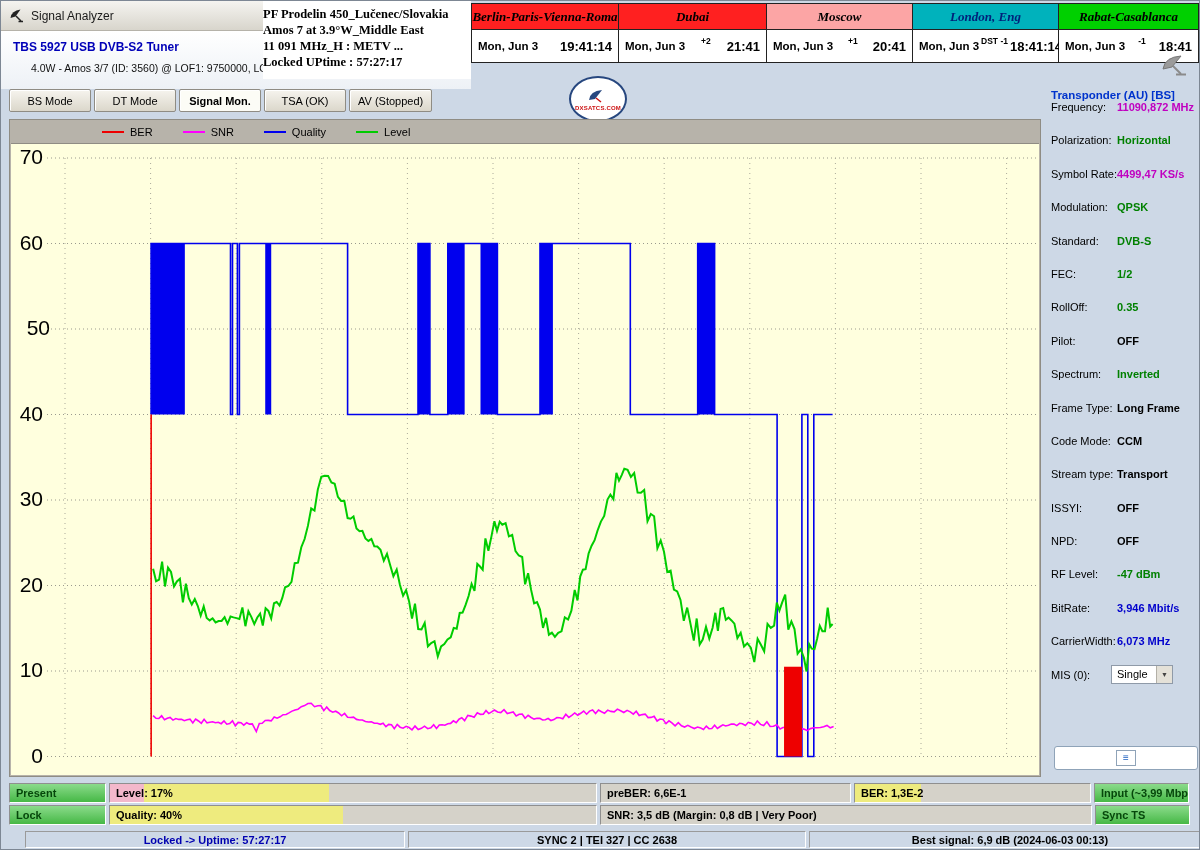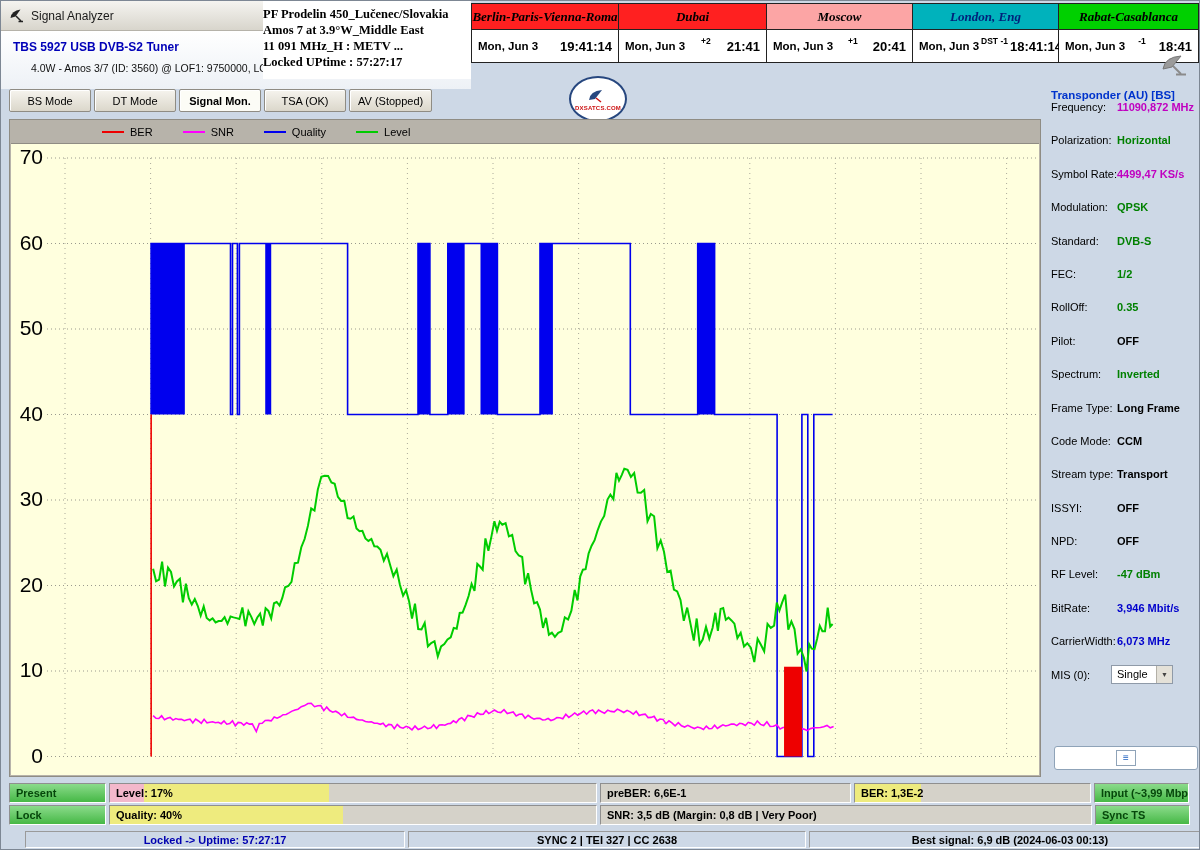--- a/index.html
+++ b/index.html
@@ -176,21 +176,21 @@
         </div>
         <div class="leg">
           <i style="border-top-color: rgb(0, 204, 0);"></i>
           <span>Level</span>
         </div>
       </div>
     <div class="plot">
       <div id="y-axis">
           <span style="top: 1px;">70</span>
           <span style="top: 86.5px;">60</span>
-          <span style="top: 172px;">50</span>
+          <span style="top: 172px; margin-left: 7px;">50</span>
           <span style="top: 257.5px;">40</span>
           <span style="top: 343px;">30</span>
           <span style="top: 428.5px;">20</span>
           <span style="top: 514px;">10</span>
           <span style="top: 599.5px;">0</span>
         </div>
       <svg id="plot-svg" width="996" height="633">
           <line x1="2" x2="992" y1="14" y2="14" stroke="#9a9a8e" stroke-width="1" stroke-dasharray="1 3"></line>
           <line x1="2" x2="992" y1="99.5" y2="99.5" stroke="#9a9a8e" stroke-width="1" stroke-dasharray="1 3"></line>
           <line x1="2" x2="992" y1="185" y2="185" stroke="#9a9a8e" stroke-width="1" stroke-dasharray="1 3"></line>

